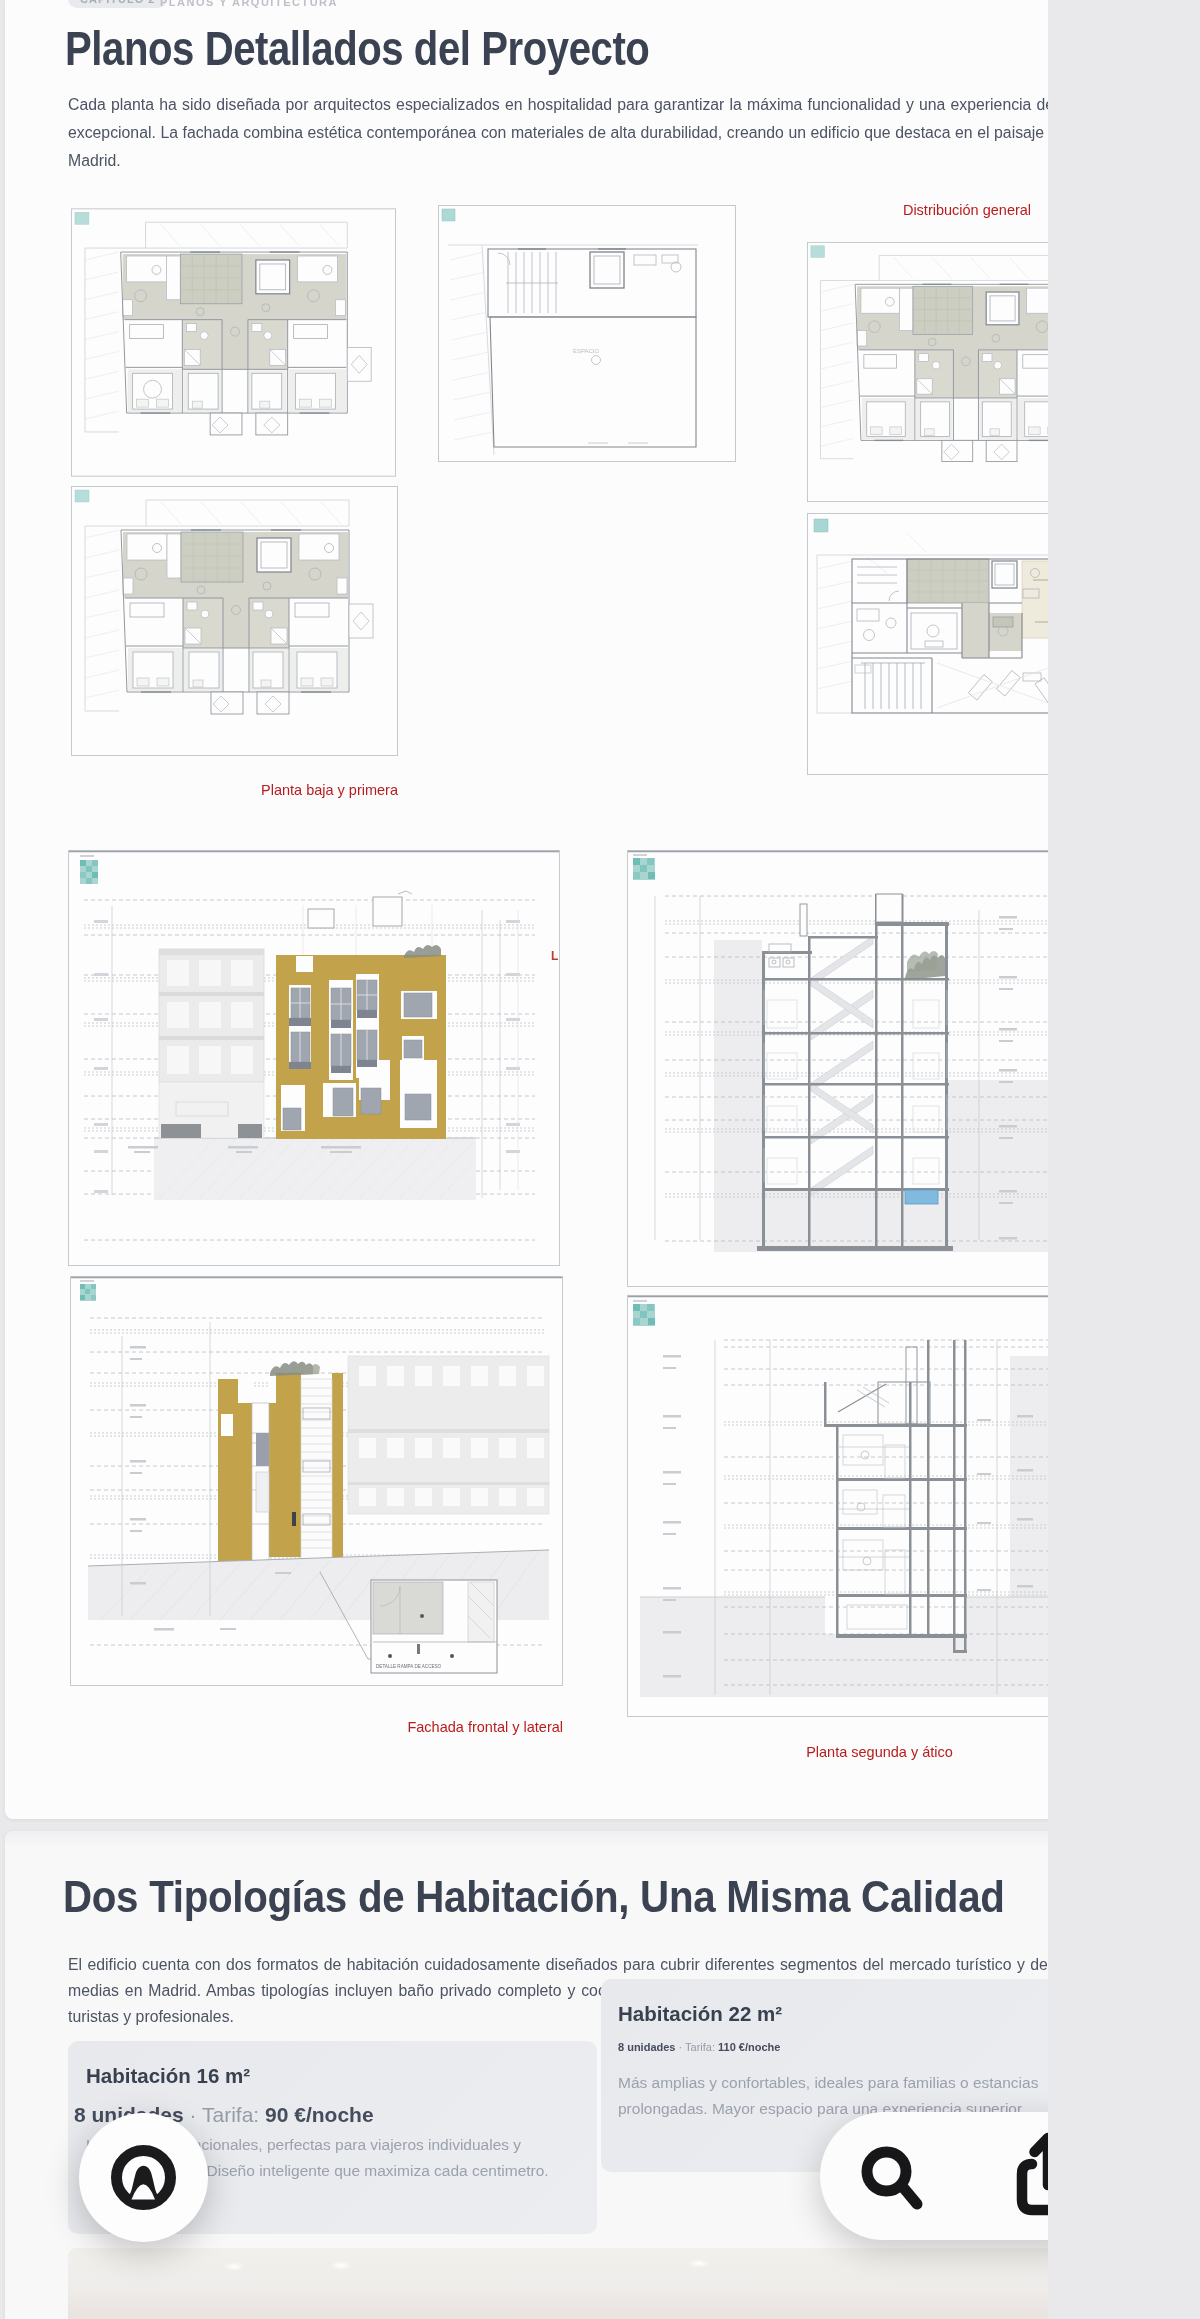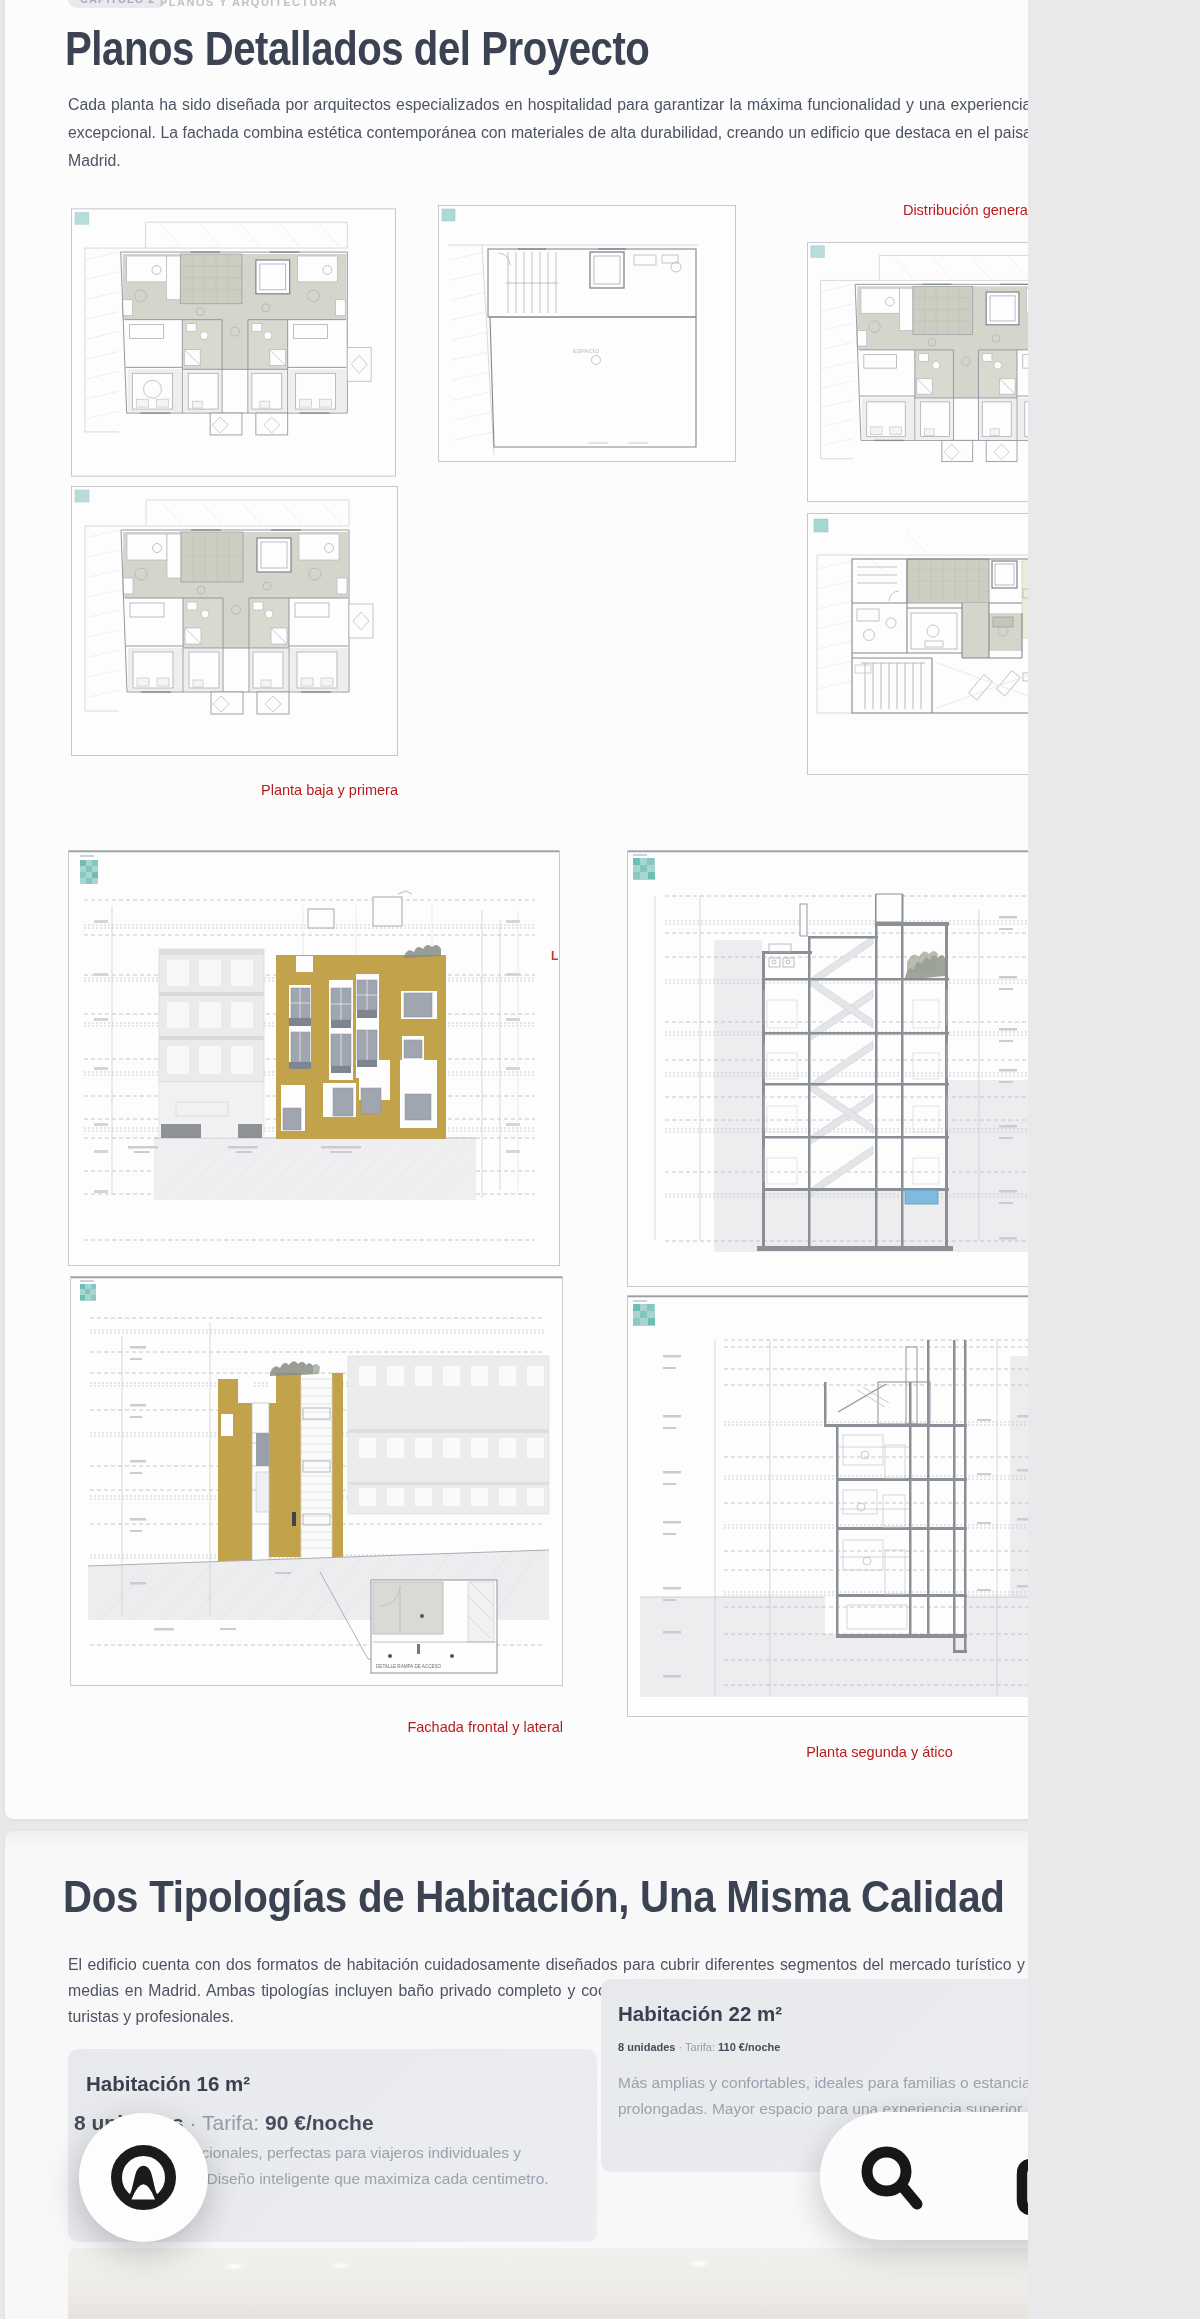--- a/index.html
+++ b/index.html
@@ -1,16 +1,16 @@
 <!DOCTYPE html>
 <html><head>
 <meta charset="utf-8">
 <style>
 html,body{margin:0;padding:0;background:#e9e9eb;font-family:"Liberation Sans",sans-serif;}
-#page{position:relative;width:1028px;height:2319px;overflow:hidden;background:#e9e9eb;}
+#page{position:relative;width:1028px;height:2319px;overflow:hidden;background:#e9e9eb;padding-left:20px;}
 .card{position:absolute;left:5px;width:1186px;background:#fcfcfd;box-shadow:0 1px 4px rgba(40,44,60,0.07);}
 .abs{position:absolute;}
 .cap{position:absolute;font-size:14.5px;color:#b91c1c;}
 svg{display:block}
 </style>
 </head>
 <body>
 <div id="page">
 
   <div class="card" style="top:0;height:1819px;border-radius:0 0 8px 8px;"></div>
@@ -1033,21 +1033,21 @@
       <line x1="88" y1="45" x2="88" y2="400"></line>
         <line x1="143" y1="45" x2="143" y2="400"></line>
         <line x1="370" y1="45" x2="370" y2="400"></line>
     </g>
   </svg>
 
   <div class="abs" style="left:63px;top:1872px;font-size:44px;font-weight:bold;letter-spacing:-0.3px;color:#3b4252;transform:scaleX(0.915);transform-origin:0 0;white-space:nowrap;">Dos Tipologías de Habitación, Una Misma Calidad</div>
 
   <div class="abs" style="left:68px;top:1952px;width:1052px;font-size:15.8px;line-height:26px;color:#4c5362;text-align:justify;">El edificio cuenta con dos formatos de habitación cuidadosamente diseñados para cubrir diferentes segmentos del mercado turístico y de estancias medias en Madrid. Ambas tipologías incluyen baño privado completo y cocina equipada, lo que las convierte en unidades autónomas ideales para turistas y profesionales.</div>
 
-  <div class="abs" style="left:68px;top:2041px;width:529px;height:193px;background:linear-gradient(135deg,#e7e9ed 0%,#ebedf0 100%);border-radius:10px;margin-top:8px;">
+  <div class="abs" style="left:68px;top:2041px;width:529px;height:193px;background:linear-gradient(135deg,#e7e9ed 0%,#ebedf0 100%);border-radius:10px;">
 
     <div class="abs" style="left:18px;top:23px;font-size:20.5px;font-weight:bold;color:#39404f;">Habitación 16 m²</div>
 
     <div class="abs" style="left:6px;top:62px;font-size:21px;color:#959ca8;"><b style="color:#454c5c">8 unidades</b> · Tarifa: <b style="color:#454c5c">90 €/noche</b></div>
 
     <div class="abs" style="left:18px;top:91px;width:492px;font-size:15.5px;line-height:26px;color:#9ba1ad;">Habitaciones funcionales, perfectas para viajeros individuales y estancias cortas. Diseño inteligente que maximiza cada centimetro.</div>
   </div>
 
   <div class="abs" style="left:601px;top:1979px;width:529px;height:193px;background:linear-gradient(135deg,#e7e9ed 0%,#ebedf0 100%);border-radius:10px;">
 

